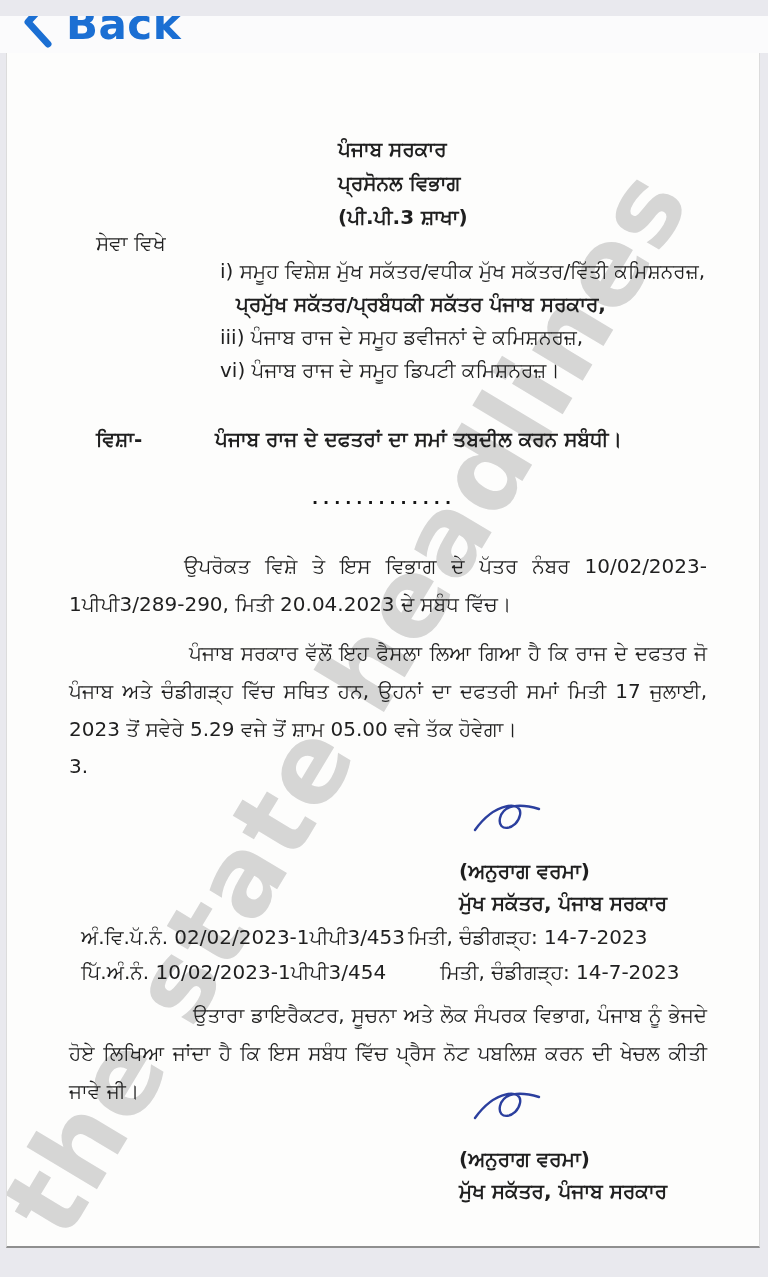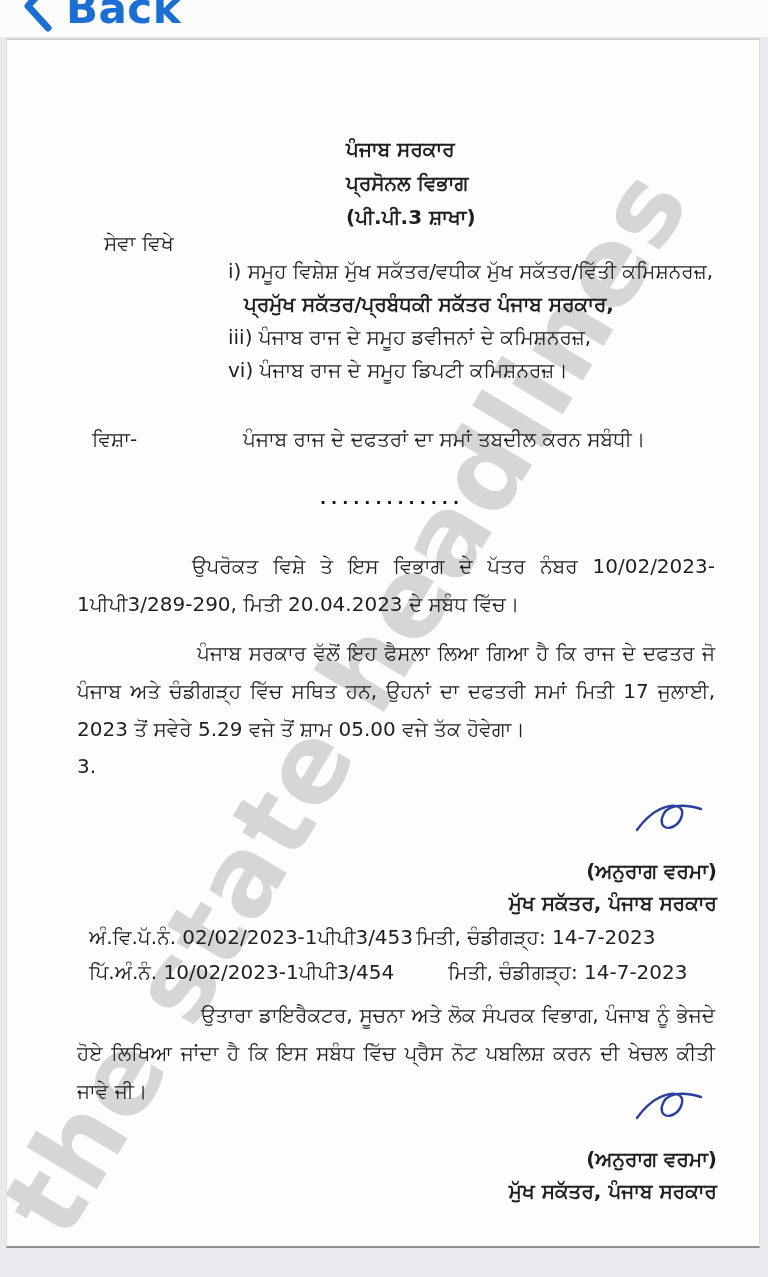--- a/index.html
+++ b/index.html
@@ -6,21 +6,21 @@
   body{
     width:768px;height:1277px;
     background:#e9e9ee;
     font-family:"DejaVu Sans","Liberation Sans",sans-serif;
     color:#1f1f1f;
     position:relative;
     overflow:hidden;
   }
   
   .navbar{
-    position:absolute;top:0;left:0;width:768px;height:37px;
+    position:absolute;top:16px;left:0;width:768px;height:37px;
     background:#fbfbfc;overflow:hidden;z-index:5;
   }
   .back-btn{
     position:absolute;top:-20px;left:22px;
     display:flex;align-items:center;gap:14px;
     color:#1b6fd3;cursor:pointer;
   }
   .back-label{font-size:42px;font-weight:600;letter-spacing:.5px;}
   
   .doc-card{
@@ -30,36 +30,36 @@
     border-top:2px solid #d2d2d2;border-bottom:2px solid #8f8f8f;
     box-sizing:border-box;overflow:hidden;
   }
   .watermark{
     position:absolute;left:339px;top:662px;
     transform:translate(-50%,-50%) rotate(-59deg);
     font-size:108px;font-weight:700;letter-spacing:2px;
     color:rgba(150,150,150,0.38);white-space:nowrap;z-index:0;
     user-select:none;
   }
-  .content{position:absolute;inset:0;z-index:1;font-size:20px;margin-left:8px;}
+  .content{position:absolute;inset:0;z-index:1;font-size:20px;}
   .abs{position:absolute;}
   .letter-head{left:331px;top:92px;line-height:34px;font-weight:600;}
   .salutation{left:89px;top:191px;}
   .addr-list{left:213px;top:215px;line-height:33px;}
   .addr-cont{padding-left:16px;font-weight:bold;}
-  .subject-row{left:77px;top:387px;font-weight:400;display:flex;gap:32px;}
+  .subject-row{left:89px;top:387px;font-weight:700;display:flex;}
   .subject-label{width:119px;flex:none;}
   .dots{left:0;top:449px;width:754px;text-align:center;
         font-size:16px;font-weight:900;letter-spacing:5px;color:#151515;}
   .para{left:62px;width:638px;text-align:justify;line-height:38px;}
   .para1{top:507px;text-indent:115px;}
   .para2{top:594px;text-indent:120px;}
   .point3{left:62px;top:714px;display:flex;width:640px;}
   .point3-num{width:157px;flex:none;}
-  .sig-block{left:422px;width:280px;text-align:right;line-height:32px;}
+  .sig-block{left:452px;width:280px;text-align:left;line-height:32px;}
   .sig1{top:760px;}
   .sig2{top:1048px;}
   .sig-name,.sig-title{font-weight:600;white-space:nowrap;}
   .scribble{display:block;margin:0 auto 4px auto;}
   .refs-row{left:74px;top:880px;width:630px;display:flex;line-height:35px;}
   .refs-col-left{width:327px;flex:none;}
   .forward-para{top:956px;text-indent:124px;}
 </style>
 </head>
 <body>

